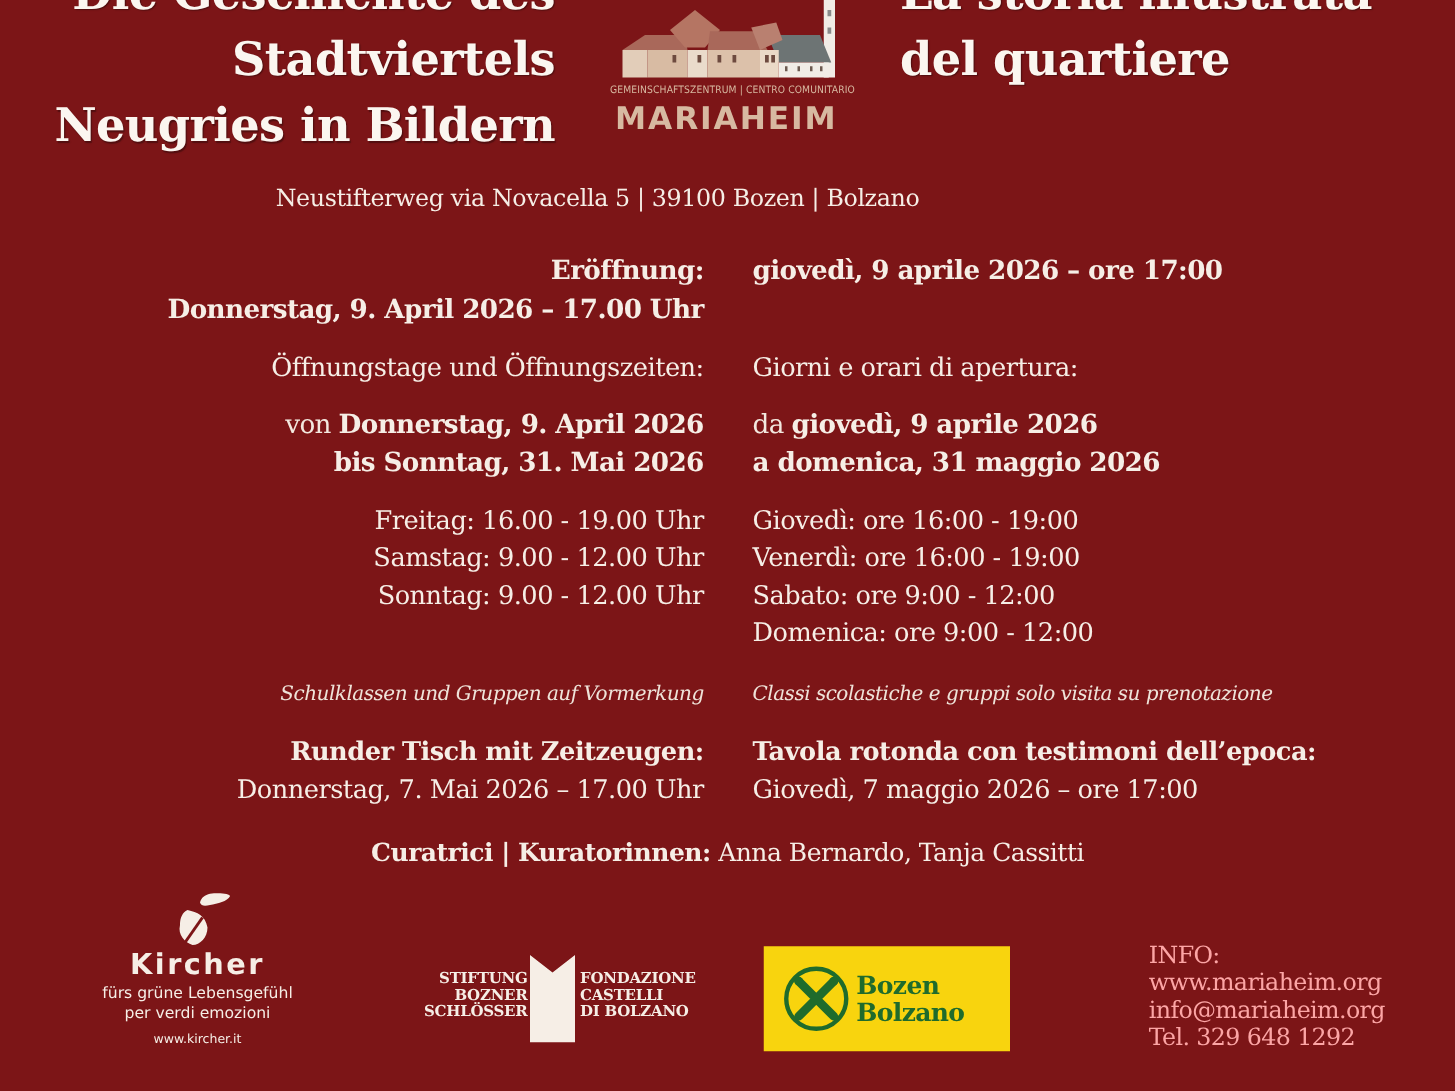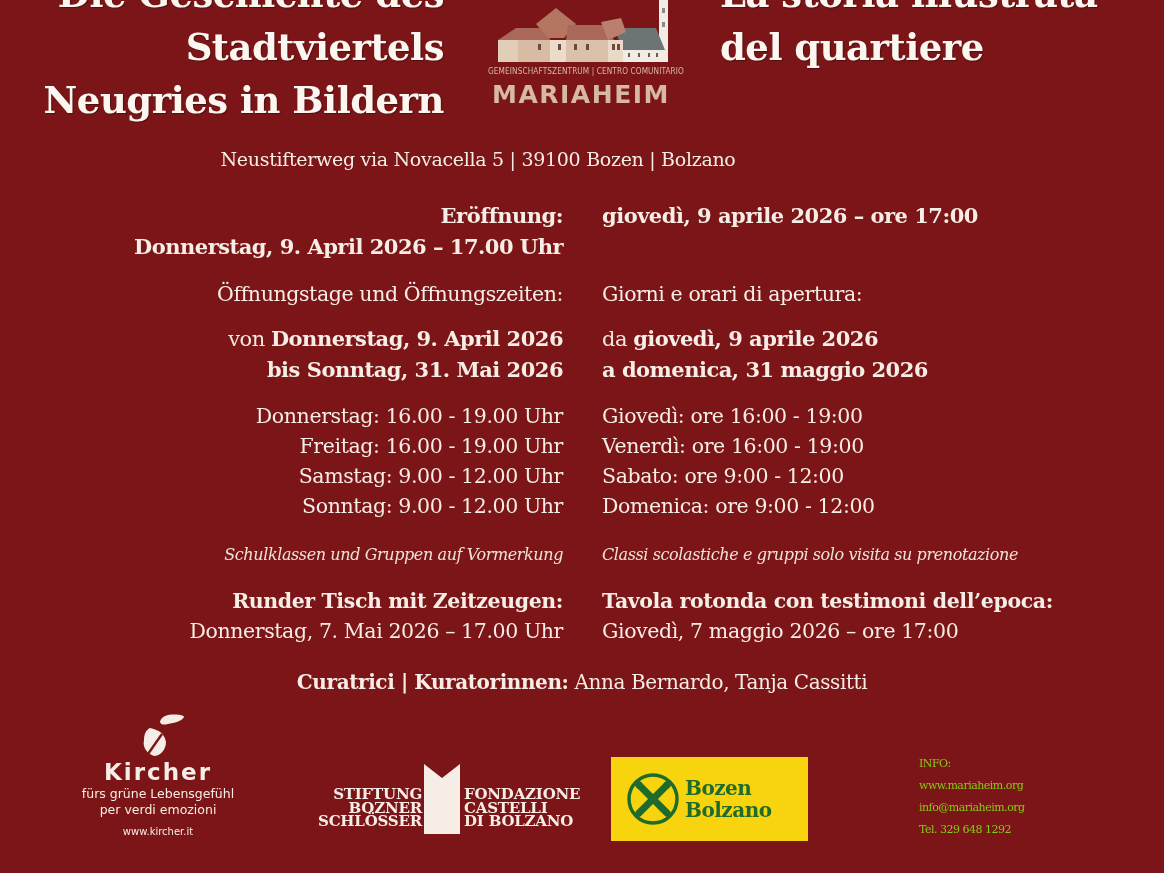--- a/index.html
+++ b/index.html
@@ -56,34 +56,34 @@
   }
   .kircher-tag {
     font-family: "DejaVu Sans", sans-serif; font-size: 12.5px; line-height: 16px; color: #f6eee6;
   }
   .kircher-url {
     font-family: "DejaVu Sans", sans-serif; font-size: 10px; color: #f6eee6; margin-top: 8px;
   }
   .stiftung { left: 336px; top: 764px; width: 230px; height: 72px; }
   .stift-text {
     position: absolute; top: 12px; font-family: "DejaVu Serif", serif; font-weight: bold;
-    font-size: 15px; line-height: 13.5px; color: #f6eee6; letter-spacing: -0.2px; margin-top: 12px;
+    font-size: 12px; line-height: 13.5px; color: #f6eee6; letter-spacing: -0.2px;
   }
   .stift-de { right: 144px; text-align: right; }
   .stift-it { left: 128px; text-align: left; }
   .raiff {
     left: 611px; top: 757px; width: 197px; height: 84px; background: #f8d40e;
   }
   .raiff-text {
     position: absolute; left: 74px; top: 20px;
     font-family: "DejaVu Serif", serif; font-weight: bold; font-size: 20px;
     line-height: 22px; color: #1f6b2c; letter-spacing: -0.5px;
   }
   .info {
-    left: 919px; top: 753px; font-size: 11px; line-height: 22px; color: #84cc16;
+    left: 919px; top: 753px; font-size: 19px; line-height: 22px; color: #fca5a5;
     letter-spacing: -0.5px;
   }
 </style>
 </head>
 <body>
 
 <div class="abs title title-de">
   <div>Die Geschichte des</div>
   <div>Stadtviertels</div>
   <div>Neugries in Bildern</div>
@@ -145,21 +145,20 @@
 <div class="abs col-l b t21" style="top:324px">
   <div><span class="light">von </span><span>Donnerstag, 9. April 2026</span></div>
   <div>bis Sonntag, 31. Mai 2026</div>
 </div>
 <div class="abs col-r b t21" style="top:324px">
   <div><span class="light">da </span><span>giovedì, 9 aprile 2026</span></div>
   <div>a domenica, 31 maggio 2026</div>
 </div>
 
 <div class="abs col-l t20" style="top:401px">
-  <div>Donnerstag: 16.00 - 19.00 Uhr</div>
   <div>Freitag: 16.00 - 19.00 Uhr</div>
   <div>Samstag: 9.00 - 12.00 Uhr</div>
   <div>Sonntag: 9.00 - 12.00 Uhr</div>
 </div>
 <div class="abs col-r t20" style="top:401px">
   <div>Giovedì: ore 16:00 - 19:00</div>
   <div>Venerdì: ore 16:00 - 19:00</div>
   <div>Sabato: ore  9:00 - 12:00</div>
   <div>Domenica: ore  9:00 - 12:00</div>
 </div>

